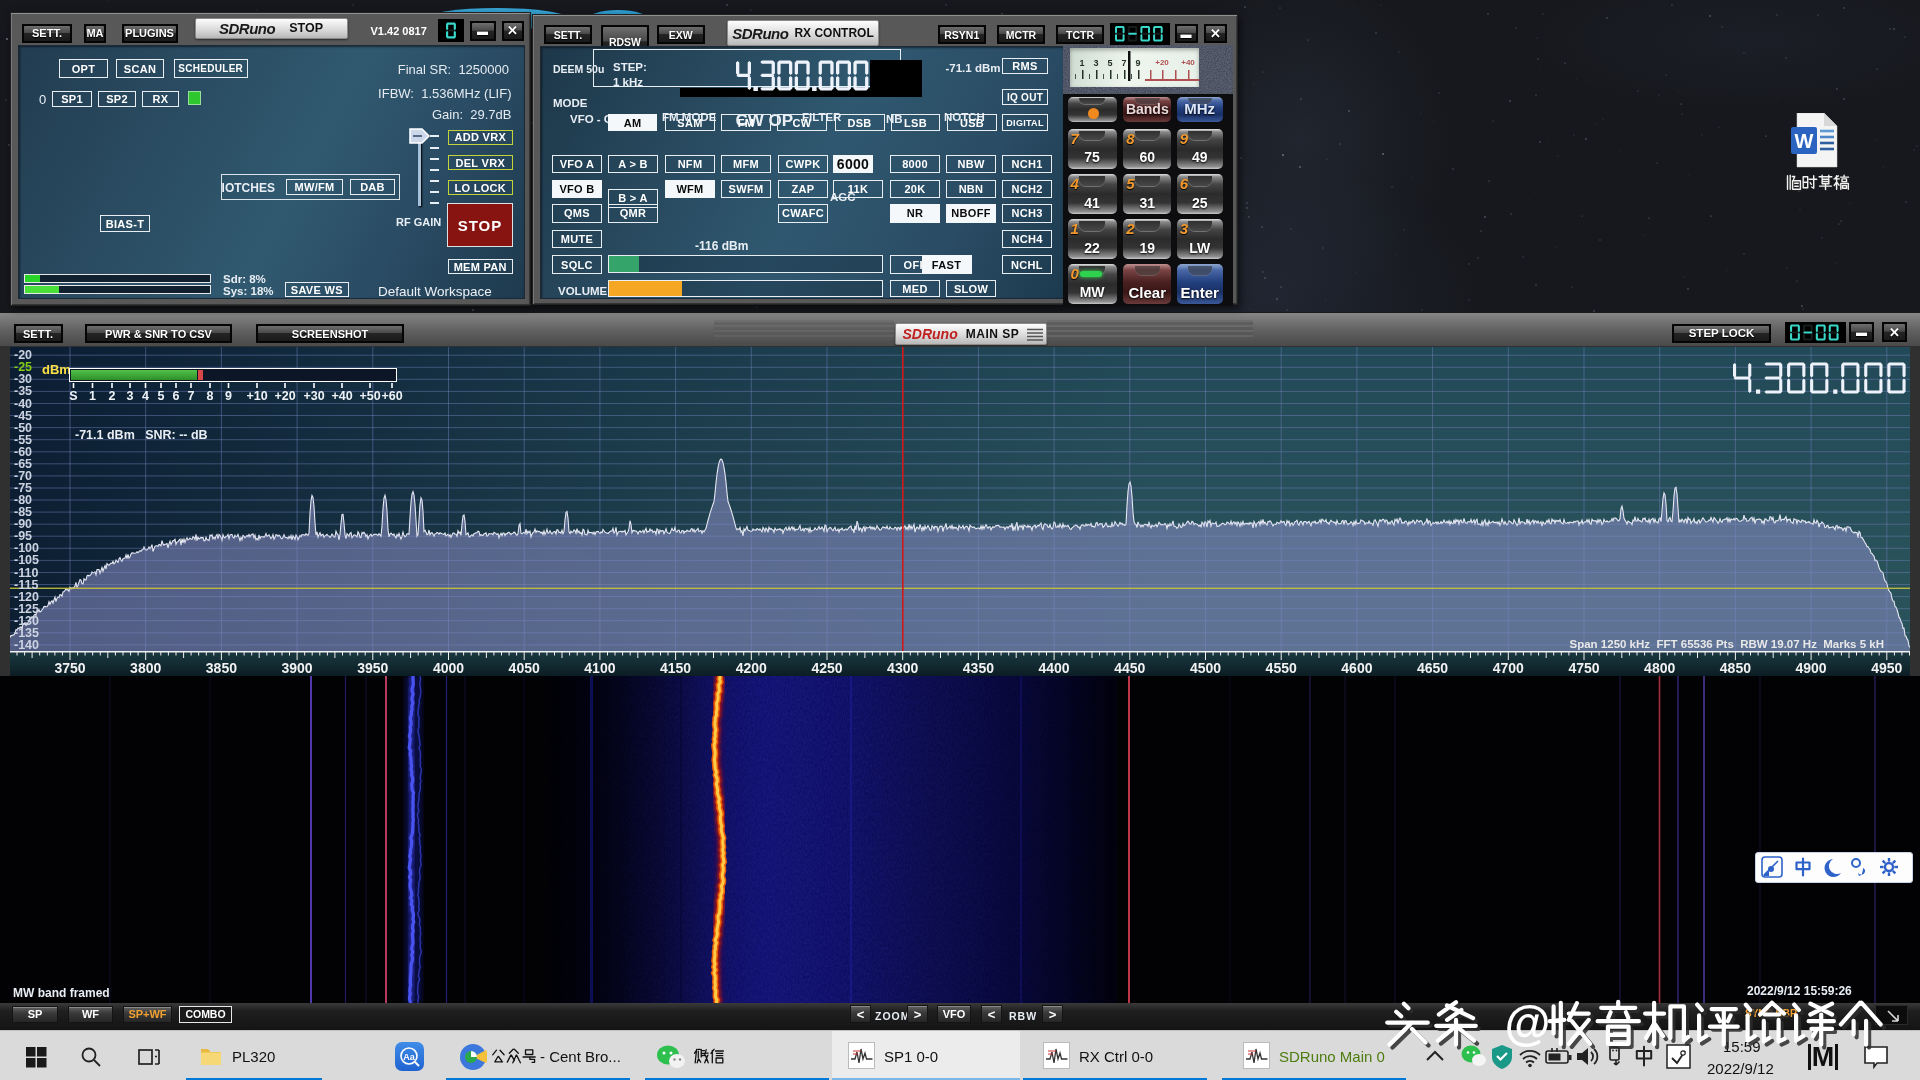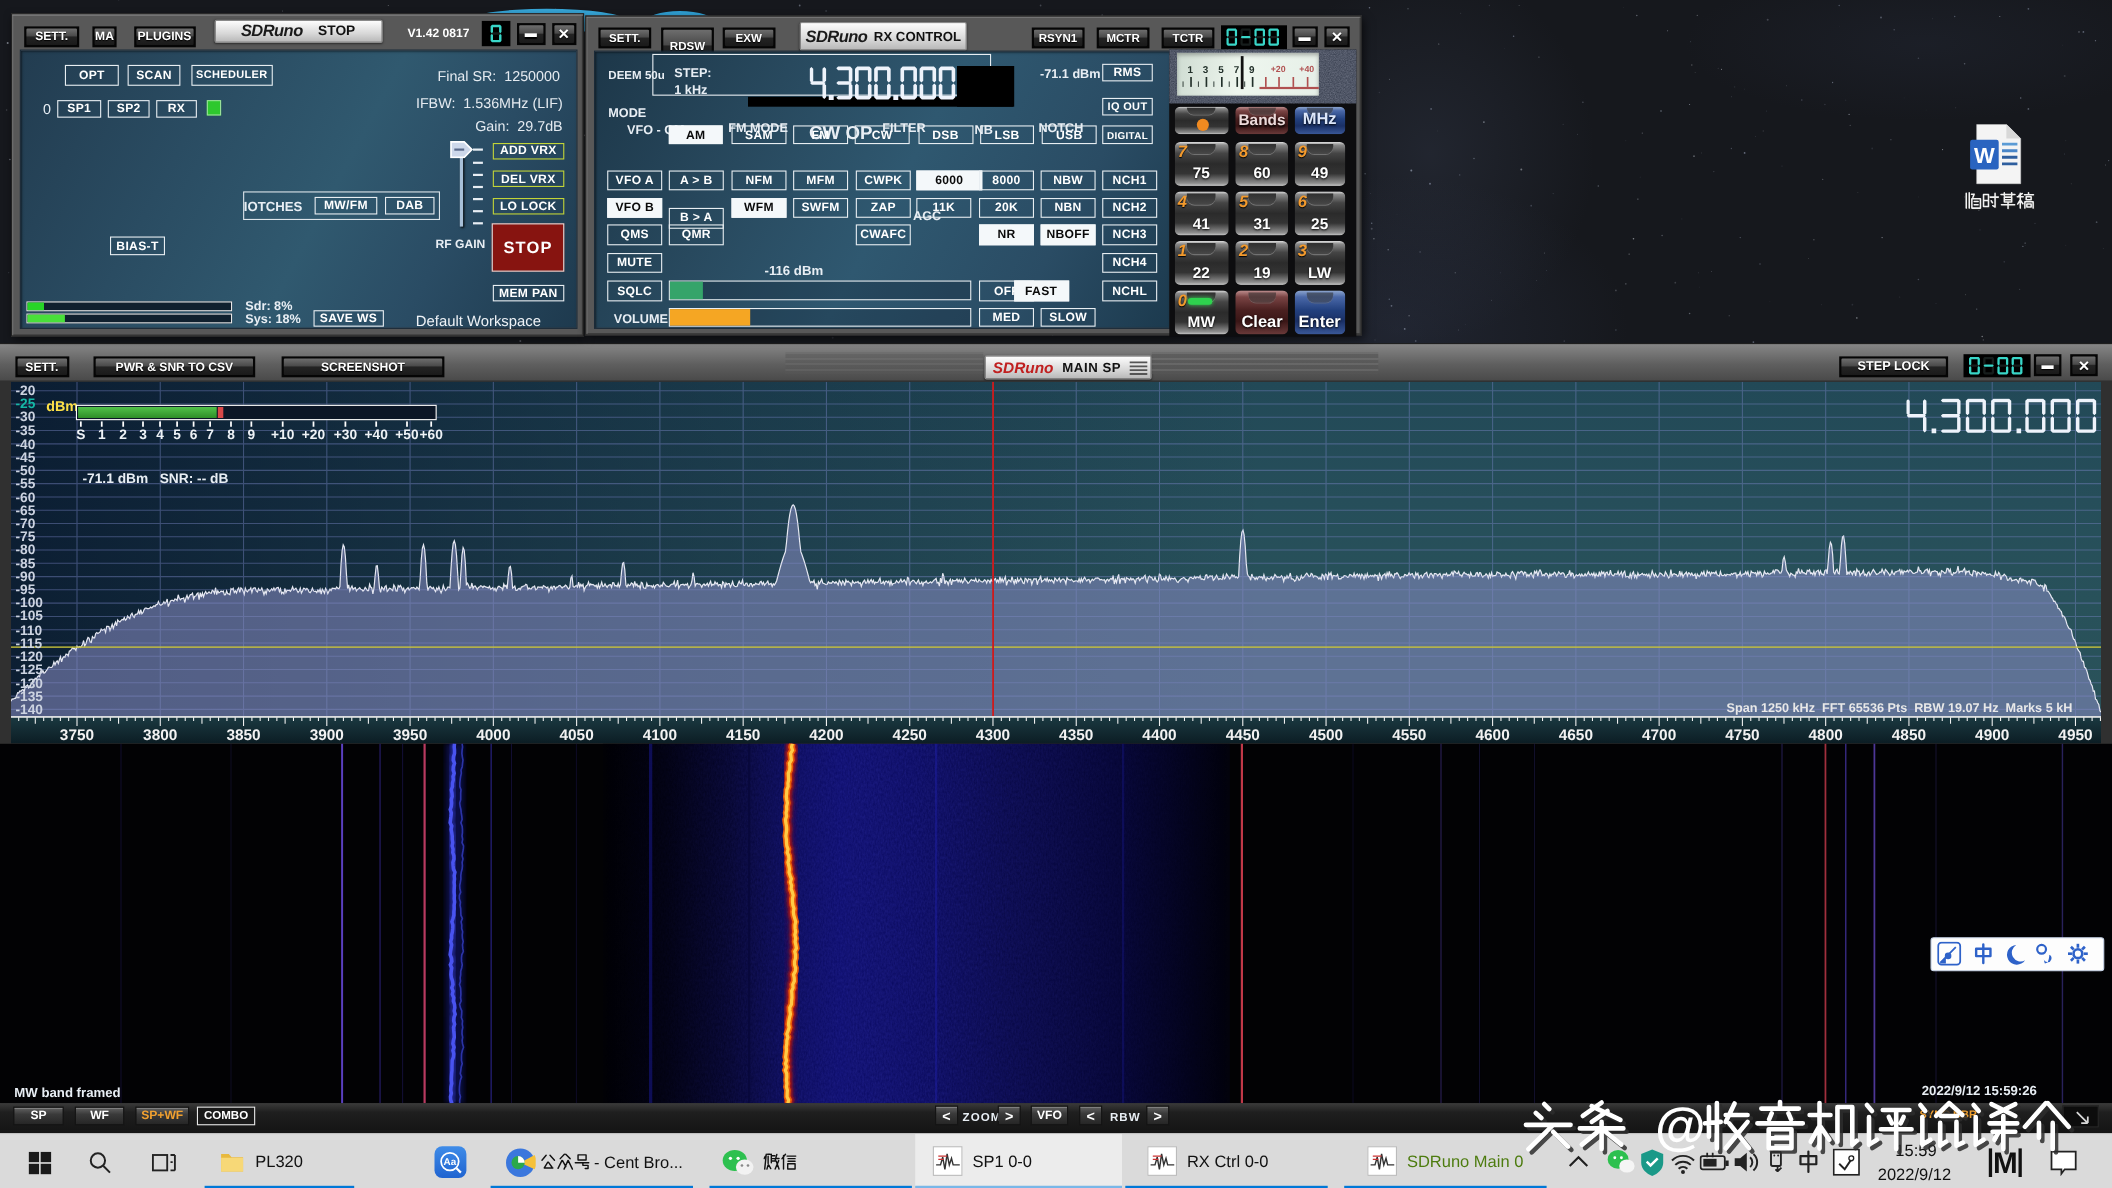--- a/index.html
+++ b/index.html
@@ -1602,21 +1602,21 @@
       <path d="M413.2 0 L412.9 3 L413.2 6 L413.2 9 L412.2 12 L412.0 15 L413.2 18 L412.1 21 L411.9 24 L412.9 27 L411.8 30 L412.1 33 L411.3 36 L411.3 39 L410.3 42 L410.9 45 L411.1 48 L410.3 51 L410.6 54 L410.3 57 L409.3 60 L410.3 63 L410.0 66 L409.6 69 L409.2 72 L410.7 75 L410.1 78 L410.7 81 L411.1 84 L411.1 87 L411.6 90 L411.0 93 L411.9 96 L411.6 99 L412.6 102 L412.7 105 L411.7 108 L411.9 111 L412.2 114 L413.6 117 L412.9 120 L413.2 123 L412.8 126 L413.1 129 L412.9 132 L412.8 135 L413.1 138 L412.9 141 L413.3 144 L412.8 147 L412.9 150 L412.6 153 L412.6 156 L411.8 159 L410.8 162 L411.7 165 L411.6 168 L411.3 171 L410.6 174 L410.6 177 L409.7 180 L410.6 183 L410.1 186 L409.6 189 L409.2 192 L410.5 195 L410.8 198 L409.4 201 L410.7 204 L410.2 207 L410.0 210 L410.4 213 L411.4 216 L411.8 219 L410.7 222 L411.9 225 L411.2 228 L412.5 231 L412.1 234 L413.2 237 L413.5 240 L412.9 243 L413.8 246 L412.7 249 L412.4 252 L413.3 255 L412.3 258 L412.5 261 L412.8 264 L413.0 267 L412.1 270 L411.7 273 L412.8 276 L411.7 279 L412.5 282 L412.2 285 L411.1 288 L411.0 291 L410.9 294 L410.9 297 L410.6 300 L410.4 303 L410.3 306 L410.7 309 L410.0 312 L409.8 315 L410.3 318 L409.5 321 L409.7 324 L410.9 327" stroke="#2a33b0" stroke-width="8" fill="none" opacity="0.6" filter="url(#bl1)"></path>
       <path d="M413.2 0 L412.9 3 L413.2 6 L413.2 9 L412.2 12 L412.0 15 L413.2 18 L412.1 21 L411.9 24 L412.9 27 L411.8 30 L412.1 33 L411.3 36 L411.3 39 L410.3 42 L410.9 45 L411.1 48 L410.3 51 L410.6 54 L410.3 57 L409.3 60 L410.3 63 L410.0 66 L409.6 69 L409.2 72 L410.7 75 L410.1 78 L410.7 81 L411.1 84 L411.1 87 L411.6 90 L411.0 93 L411.9 96 L411.6 99 L412.6 102 L412.7 105 L411.7 108 L411.9 111 L412.2 114 L413.6 117 L412.9 120 L413.2 123 L412.8 126 L413.1 129 L412.9 132 L412.8 135 L413.1 138 L412.9 141 L413.3 144 L412.8 147 L412.9 150 L412.6 153 L412.6 156 L411.8 159 L410.8 162 L411.7 165 L411.6 168 L411.3 171 L410.6 174 L410.6 177 L409.7 180 L410.6 183 L410.1 186 L409.6 189 L409.2 192 L410.5 195 L410.8 198 L409.4 201 L410.7 204 L410.2 207 L410.0 210 L410.4 213 L411.4 216 L411.8 219 L410.7 222 L411.9 225 L411.2 228 L412.5 231 L412.1 234 L413.2 237 L413.5 240 L412.9 243 L413.8 246 L412.7 249 L412.4 252 L413.3 255 L412.3 258 L412.5 261 L412.8 264 L413.0 267 L412.1 270 L411.7 273 L412.8 276 L411.7 279 L412.5 282 L412.2 285 L411.1 288 L411.0 291 L410.9 294 L410.9 297 L410.6 300 L410.4 303 L410.3 306 L410.7 309 L410.0 312 L409.8 315 L410.3 318 L409.5 321 L409.7 324 L410.9 327" stroke="#4a55f2" stroke-width="3.2" fill="none" opacity="0.98"></path>
       <path d="M420.1 0 L420.5 3 L420.1 6 L419.9 9 L420.3 12 L420.9 15 L420.5 18 L420.2 21 L419.1 24 L419.4 27 L418.7 30 L418.3 33 L418.0 36 L418.0 39 L419.1 42 L418.8 45 L418.8 48 L418.8 51 L417.9 54 L418.3 57 L419.0 60 L419.3 63 L419.8 66 L420.1 69 L419.0 72 L420.1 75 L420.4 78 L420.4 81 L420.0 84 L420.6 87 L420.0 90 L421.4 93 L421.2 96 L420.6 99 L420.1 102 L420.9 105 L420.1 108 L420.4 111 L420.1 114 L419.3 117 L418.9 120 L419.0 123 L418.5 126 L417.9 129 L418.1 132 L418.8 135 L417.6 138 L417.6 141 L418.6 144 L418.2 147 L418.8 150 L418.9 153 L419.0 156 L420.3 159 L419.2 162 L419.8 165 L419.7 168 L420.6 171 L420.2 174 L420.4 177 L421.1 180 L420.4 183 L420.7 186 L421.2 189 L419.8 192 L419.5 195 L419.6 198 L420.2 201 L419.7 204 L418.8 207 L418.8 210 L418.3 213 L418.6 216 L417.7 219 L418.7 222 L418.9 225 L419.0 228 L418.7 231 L419.2 234 L417.8 237 L418.5 240 L419.8 243 L419.7 246 L419.4 249 L420.5 252 L420.2 255 L420.7 258 L420.1 261 L420.0 264 L420.6 267 L420.1 270 L420.5 273 L421.4 276 L420.3 279 L419.6 282 L419.5 285 L419.5 288 L420.2 291 L419.3 294 L418.9 297 L418.4 300 L419.6 303 L418.5 306 L418.0 309 L417.7 312 L417.6 315 L417.8 318 L418.6 321 L417.9 324 L417.9 327" stroke="#3a44d8" stroke-width="1.5" fill="none" opacity="0.7"></path>
       <path d="M720.3 0 L719.6 3 L720.4 6 L718.7 9 L719.1 12 L719.4 15 L717.7 18 L718.1 21 L717.9 24 L716.6 27 L716.8 30 L717.0 33 L716.3 36 L716.5 39 L715.3 42 L715.2 45 L714.8 48 L715.2 51 L715.8 54 L715.1 57 L715.3 60 L714.6 63 L715.1 66 L714.1 69 L714.4 72 L715.0 75 L715.2 78 L714.8 81 L714.4 84 L714.9 87 L715.0 90 L715.3 93 L716.4 96 L715.6 99 L717.0 102 L717.3 105 L716.3 108 L717.1 111 L717.7 114 L717.3 117 L718.3 120 L719.4 123 L718.5 126 L719.6 129 L719.2 132 L720.3 135 L721.1 138 L720.4 141 L720.4 144 L720.8 147 L721.8 150 L721.2 153 L721.6 156 L722.5 159 L723.4 162 L722.7 165 L722.8 168 L723.3 171 L722.6 174 L723.4 177 L722.8 180 L723.5 183 L724.0 186 L722.5 189 L723.2 192 L723.2 195 L722.3 198 L722.3 201 L723.3 204 L723.0 207 L721.4 210 L722.0 213 L722.1 216 L720.7 219 L721.0 222 L719.7 225 L719.9 228 L720.0 231 L719.6 234 L719.5 237 L718.0 240 L718.1 243 L718.6 246 L717.8 249 L717.2 252 L716.8 255 L717.4 258 L716.5 261 L715.3 264 L716.3 267 L715.3 270 L715.3 273 L714.7 276 L715.0 279 L714.6 282 L714.2 285 L715.0 288 L714.1 291 L715.2 294 L714.0 297 L715.2 300 L715.3 303 L715.0 306 L715.4 309 L714.9 312 L715.8 315 L715.6 318 L715.5 321 L716.9 324 L716.3 327" stroke="#43104a" stroke-width="14" fill="none" opacity="0.85" filter="url(#bl2)"></path>
       <path d="M720.3 0 L719.6 3 L720.4 6 L718.7 9 L719.1 12 L719.4 15 L717.7 18 L718.1 21 L717.9 24 L716.6 27 L716.8 30 L717.0 33 L716.3 36 L716.5 39 L715.3 42 L715.2 45 L714.8 48 L715.2 51 L715.8 54 L715.1 57 L715.3 60 L714.6 63 L715.1 66 L714.1 69 L714.4 72 L715.0 75 L715.2 78 L714.8 81 L714.4 84 L714.9 87 L715.0 90 L715.3 93 L716.4 96 L715.6 99 L717.0 102 L717.3 105 L716.3 108 L717.1 111 L717.7 114 L717.3 117 L718.3 120 L719.4 123 L718.5 126 L719.6 129 L719.2 132 L720.3 135 L721.1 138 L720.4 141 L720.4 144 L720.8 147 L721.8 150 L721.2 153 L721.6 156 L722.5 159 L723.4 162 L722.7 165 L722.8 168 L723.3 171 L722.6 174 L723.4 177 L722.8 180 L723.5 183 L724.0 186 L722.5 189 L723.2 192 L723.2 195 L722.3 198 L722.3 201 L723.3 204 L723.0 207 L721.4 210 L722.0 213 L722.1 216 L720.7 219 L721.0 222 L719.7 225 L719.9 228 L720.0 231 L719.6 234 L719.5 237 L718.0 240 L718.1 243 L718.6 246 L717.8 249 L717.2 252 L716.8 255 L717.4 258 L716.5 261 L715.3 264 L716.3 267 L715.3 270 L715.3 273 L714.7 276 L715.0 279 L714.6 282 L714.2 285 L715.0 288 L714.1 291 L715.2 294 L714.0 297 L715.2 300 L715.3 303 L715.0 306 L715.4 309 L714.9 312 L715.8 315 L715.6 318 L715.5 321 L716.9 324 L716.3 327" stroke="#a51616" stroke-width="9.5" fill="none" opacity="0.95" filter="url(#bl1)"></path>
       <path d="M720.3 0 L719.6 3 L720.4 6 L718.7 9 L719.1 12 L719.4 15 L717.7 18 L718.1 21 L717.9 24 L716.6 27 L716.8 30 L717.0 33 L716.3 36 L716.5 39 L715.3 42 L715.2 45 L714.8 48 L715.2 51 L715.8 54 L715.1 57 L715.3 60 L714.6 63 L715.1 66 L714.1 69 L714.4 72 L715.0 75 L715.2 78 L714.8 81 L714.4 84 L714.9 87 L715.0 90 L715.3 93 L716.4 96 L715.6 99 L717.0 102 L717.3 105 L716.3 108 L717.1 111 L717.7 114 L717.3 117 L718.3 120 L719.4 123 L718.5 126 L719.6 129 L719.2 132 L720.3 135 L721.1 138 L720.4 141 L720.4 144 L720.8 147 L721.8 150 L721.2 153 L721.6 156 L722.5 159 L723.4 162 L722.7 165 L722.8 168 L723.3 171 L722.6 174 L723.4 177 L722.8 180 L723.5 183 L724.0 186 L722.5 189 L723.2 192 L723.2 195 L722.3 198 L722.3 201 L723.3 204 L723.0 207 L721.4 210 L722.0 213 L722.1 216 L720.7 219 L721.0 222 L719.7 225 L719.9 228 L720.0 231 L719.6 234 L719.5 237 L718.0 240 L718.1 243 L718.6 246 L717.8 249 L717.2 252 L716.8 255 L717.4 258 L716.5 261 L715.3 264 L716.3 267 L715.3 270 L715.3 273 L714.7 276 L715.0 279 L714.6 282 L714.2 285 L715.0 288 L714.1 291 L715.2 294 L714.0 297 L715.2 300 L715.3 303 L715.0 306 L715.4 309 L714.9 312 L715.8 315 L715.6 318 L715.5 321 L716.9 324 L716.3 327" stroke="#ea5d06" stroke-width="6" fill="none"></path>
       <path d="M720.3 0 L719.6 3 L720.4 6 L718.7 9 L719.1 12 L719.4 15 L717.7 18 L718.1 21 L717.9 24 L716.6 27 L716.8 30 L717.0 33 L716.3 36 L716.5 39 L715.3 42 L715.2 45 L714.8 48 L715.2 51 L715.8 54 L715.1 57 L715.3 60 L714.6 63 L715.1 66 L714.1 69 L714.4 72 L715.0 75 L715.2 78 L714.8 81 L714.4 84 L714.9 87 L715.0 90 L715.3 93 L716.4 96 L715.6 99 L717.0 102 L717.3 105 L716.3 108 L717.1 111 L717.7 114 L717.3 117 L718.3 120 L719.4 123 L718.5 126 L719.6 129 L719.2 132 L720.3 135 L721.1 138 L720.4 141 L720.4 144 L720.8 147 L721.8 150 L721.2 153 L721.6 156 L722.5 159 L723.4 162 L722.7 165 L722.8 168 L723.3 171 L722.6 174 L723.4 177 L722.8 180 L723.5 183 L724.0 186 L722.5 189 L723.2 192 L723.2 195 L722.3 198 L722.3 201 L723.3 204 L723.0 207 L721.4 210 L722.0 213 L722.1 216 L720.7 219 L721.0 222 L719.7 225 L719.9 228 L720.0 231 L719.6 234 L719.5 237 L718.0 240 L718.1 243 L718.6 246 L717.8 249 L717.2 252 L716.8 255 L717.4 258 L716.5 261 L715.3 264 L716.3 267 L715.3 270 L715.3 273 L714.7 276 L715.0 279 L714.6 282 L714.2 285 L715.0 288 L714.1 291 L715.2 294 L714.0 297 L715.2 300 L715.3 303 L715.0 306 L715.4 309 L714.9 312 L715.8 315 L715.6 318 L715.5 321 L716.9 324 L716.3 327" stroke="#ffca45" stroke-width="3" fill="none"></path>
     </svg>
     <div class="lbl" style="left:42px;top:48.5px;font-size:13px;color:#fde047">dBm</div>
     <div class="lbl" style="left:14px;top:35.2px;font-size:12.5px;color:#ccd3e0">-20</div>
-    <div class="lbl" style="left:14px;top:47.3px;font-size:12.5px;color:#14b8a6">-25</div>
+    <div class="lbl" style="left:14px;top:47.3px;font-size:12.5px;color:#84cc16">-25</div>
     <div class="lbl" style="left:14px;top:59.3px;font-size:12.5px;color:#ccd3e0">-30</div>
     <div class="lbl" style="left:14px;top:71.4px;font-size:12.5px;color:#ccd3e0">-35</div>
     <div class="lbl" style="left:14px;top:83.5px;font-size:12.5px;color:#ccd3e0">-40</div>
     <div class="lbl" style="left:14px;top:95.5px;font-size:12.5px;color:#ccd3e0">-45</div>
     <div class="lbl" style="left:14px;top:107.6px;font-size:12.5px;color:#ccd3e0">-50</div>
     <div class="lbl" style="left:14px;top:119.7px;font-size:12.5px;color:#ccd3e0">-55</div>
     <div class="lbl" style="left:14px;top:131.8px;font-size:12.5px;color:#ccd3e0">-60</div>
     <div class="lbl" style="left:14px;top:143.8px;font-size:12.5px;color:#ccd3e0">-65</div>
     <div class="lbl" style="left:14px;top:155.9px;font-size:12.5px;color:#ccd3e0">-70</div>
     <div class="lbl" style="left:14px;top:168.0px;font-size:12.5px;color:#ccd3e0">-75</div>
@@ -1825,21 +1825,21 @@
       <div class="b1" style="left:236.5px;top:67.0px;width:50.0px;height:17.0px;font-size:11px">CW</div>
       <div class="b1" style="left:294.0px;top:67.0px;width:50.0px;height:17.0px;font-size:11px">DSB</div>
       <div class="b1" style="left:350.5px;top:67.0px;width:49.0px;height:17.0px;font-size:11px">LSB</div>
       <div class="b1" style="left:406.5px;top:67.0px;width:50.0px;height:17.0px;font-size:11px">USB</div>
       <div class="b1" style="left:461.5px;top:67.0px;width:46.0px;height:17.0px;font-size:9px">DIGITAL</div>
       <div class="b1" style="left:11.5px;top:107.5px;width:50.0px;height:18.5px;font-size:11px">VFO A</div>
       <div class="b1" style="left:67.5px;top:107.5px;width:50.0px;height:18.5px;font-size:11px">A &gt; B</div>
       <div class="b1" style="left:124.5px;top:107.5px;width:50.0px;height:18.5px;font-size:11px">NFM</div>
       <div class="b1" style="left:180.5px;top:107.5px;width:50.0px;height:18.5px;font-size:11px">MFM</div>
       <div class="b1" style="left:237.5px;top:107.5px;width:50.0px;height:18.5px;font-size:11px">CWPK</div>
-      <div class="b1 on" style="left:292.5px;top:107.5px;width:60px;height:18.5px;font-size:11px">6000</div>
+      <div class="b1 on" style="left:292.5px;top:107.5px;width:40px;height:18.5px;font-size:14px">6000</div>
       <div class="b1" style="left:349.5px;top:107.5px;width:50.0px;height:18.5px;font-size:11px">8000</div>
       <div class="b1" style="left:405.5px;top:107.5px;width:50.0px;height:18.5px;font-size:11px">NBW</div>
       <div class="b1" style="left:461.5px;top:107.5px;width:50.0px;height:18.5px;font-size:11px">NCH1</div>
       <div class="b1 on" style="left:11.5px;top:132.5px;width:50.0px;height:18.5px;font-size:11px">VFO B</div>
       <div class="b1" style="left:67.5px;top:142px;width:50.0px;height:18.5px;font-size:11px">B &gt; A</div>
       <div class="b1 on" style="left:124.5px;top:132.5px;width:50.0px;height:18.5px;font-size:11px">WFM</div>
       <div class="b1" style="left:180.5px;top:132.5px;width:50.0px;height:18.5px;font-size:11px">SWFM</div>
       <div class="b1" style="left:237.5px;top:132.5px;width:50.0px;height:18.5px;font-size:11px">ZAP</div>
       <div class="b1" style="left:292.5px;top:132.5px;width:50.0px;height:18.5px;font-size:11px">11K</div>
       <div class="b1" style="left:349.5px;top:132.5px;width:50.0px;height:18.5px;font-size:11px">20K</div>

